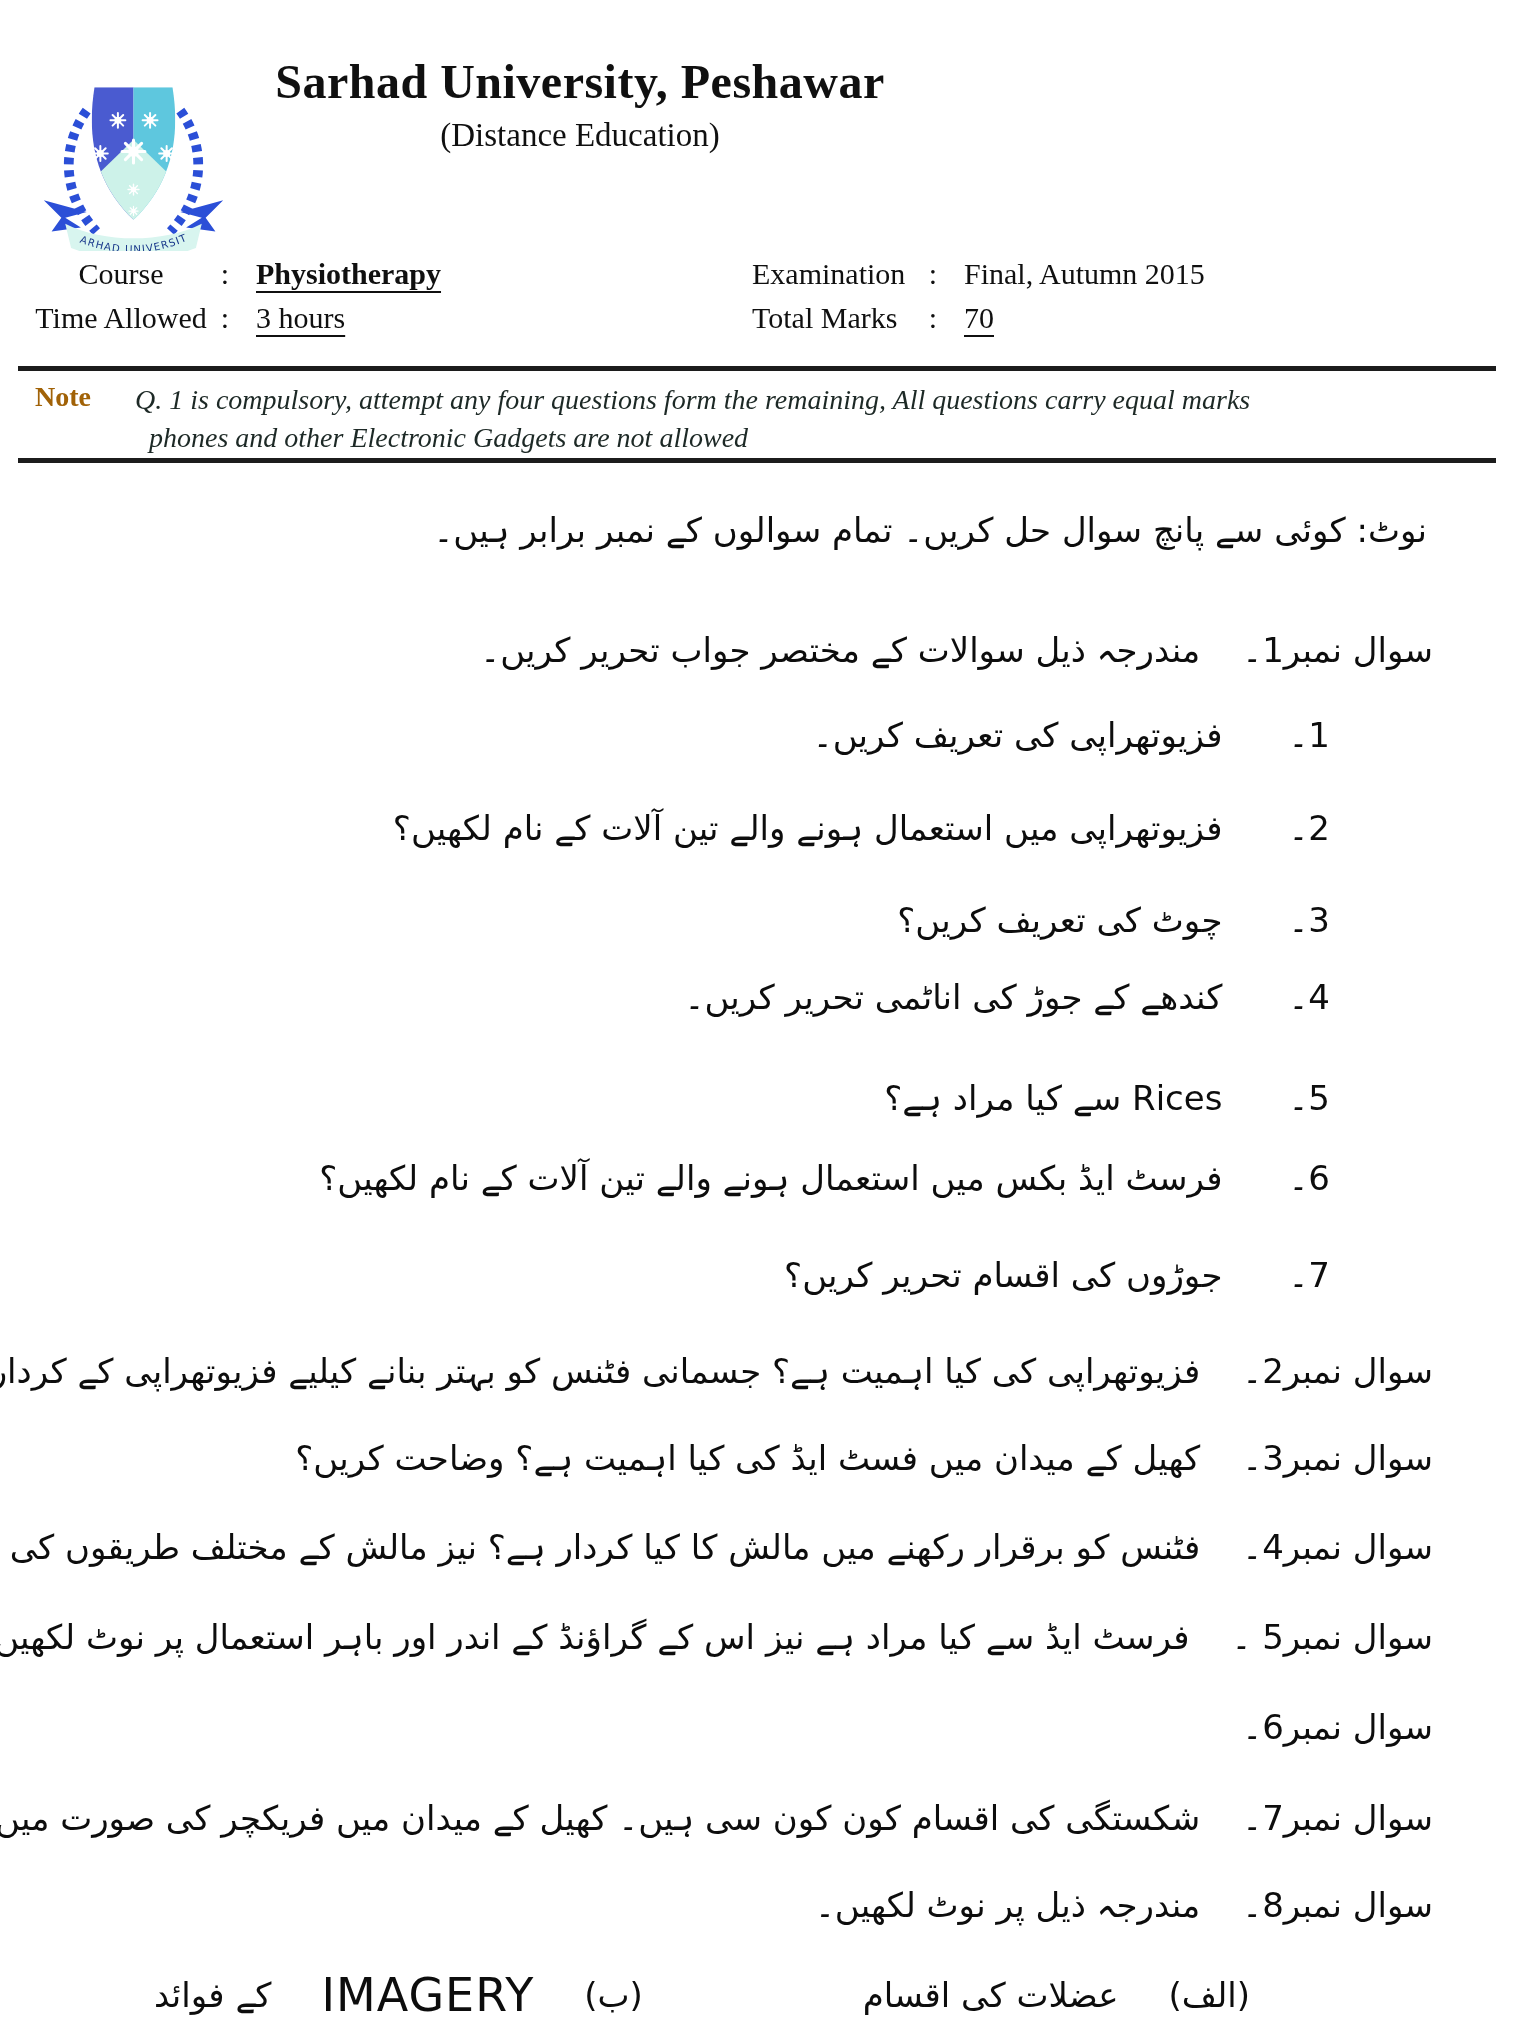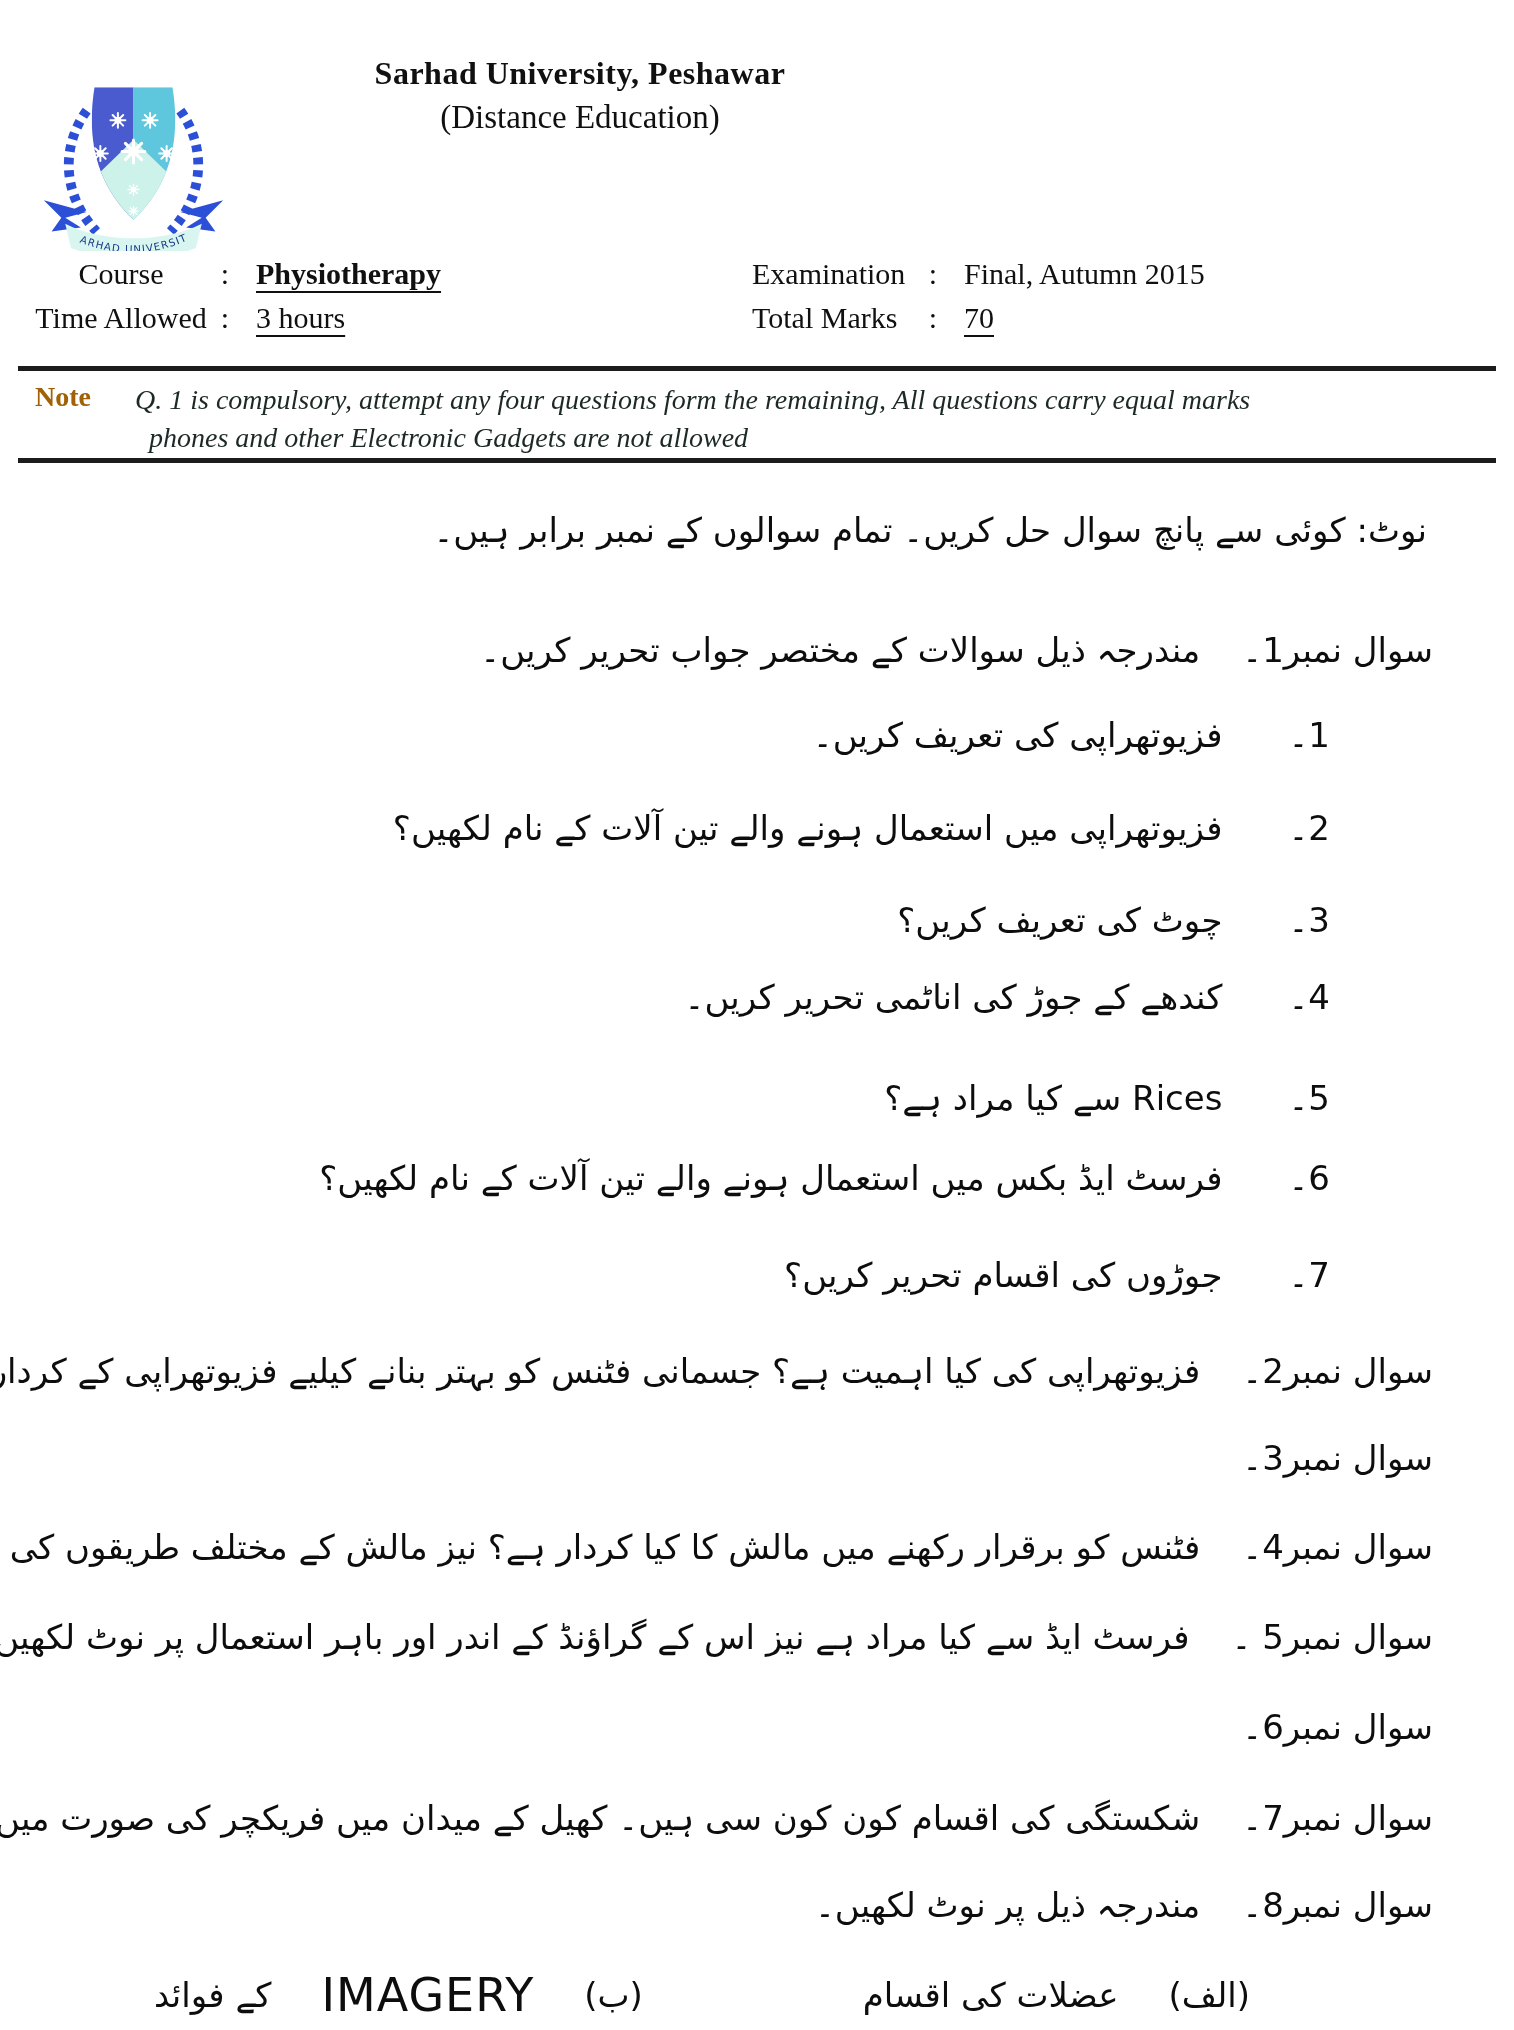--- a/index.html
+++ b/index.html
@@ -7,21 +7,21 @@
     position:relative;
     width:1514px;height:2030px;
     background:#ffffff;
     overflow:hidden;
     font-family:"Liberation Serif","DejaVu Serif",serif;
     color:#101010;
   }
   
   .logo{position:absolute;left:36px;top:56px;width:195px;height:195px;}
   .header-block{position:absolute;left:150px;top:56px;width:860px;text-align:center;}
-  .uni-title{font-size:32px;font-weight:bold;letter-spacing:0.5px;line-height:1.1;}
+  .uni-title{font-size:48px;font-weight:bold;letter-spacing:0.5px;line-height:1.1;}
   .uni-sub{font-size:33px;margin-top:8px;}
   
   .meta{position:absolute;top:252px;font-size:30px;line-height:44px;}
   .meta-left{left:30px;}
   .meta-right{left:752px;}
   .meta-row{display:flex;align-items:baseline;}
   .meta-label{display:inline-block;}
   .meta-left .meta-label{width:182px;text-align:center;}
   .meta-right .meta-label{width:168px;}
   .meta-colon{display:inline-block;width:26px;text-align:center;}
@@ -182,20 +182,21 @@
     <span class="sub-num">7۔</span>
     <span class="sub-text">جوڑوں کی اقسام تحریر کریں؟</span>
   </div>
 
   <div class="u-row main-row" style="top:1351px">
     <span class="q-label">سوال نمبر2۔</span>
     <span class="q-text">فزیوتھراپی کی کیا اہمیت ہے؟ جسمانی فٹنس کو بہتر بنانے کیلیے فزیوتھراپی کے کردار پر بحث کریں؟</span>
   </div>
   <div class="u-row main-row" style="top:1438px">
     <span class="q-label">سوال نمبر3۔</span>
+    <span class="q-text">کھیل کے میدان میں فسٹ ایڈ کی کیا اہمیت ہے؟ وضاحت کریں؟</span>
   </div>
   <div class="u-row main-row" style="top:1527px">
     <span class="q-label">سوال نمبر4۔</span>
     <span class="q-text">فٹنس کو برقرار رکھنے میں مالش کا کیا کردار ہے؟ نیز مالش کے مختلف طریقوں کی وضاحت کریں؟</span>
   </div>
   <div class="u-row main-row" style="top:1617px">
     <span class="q-label">سوال نمبر5 ۔</span>
     <span class="q-text">فرسٹ ایڈ سے کیا مراد ہے نیز اس کے گراؤنڈ کے اندر اور باہر استعمال پر نوٹ لکھیں؟</span>
   </div>
   <div class="u-row main-row" style="top:1707px">

